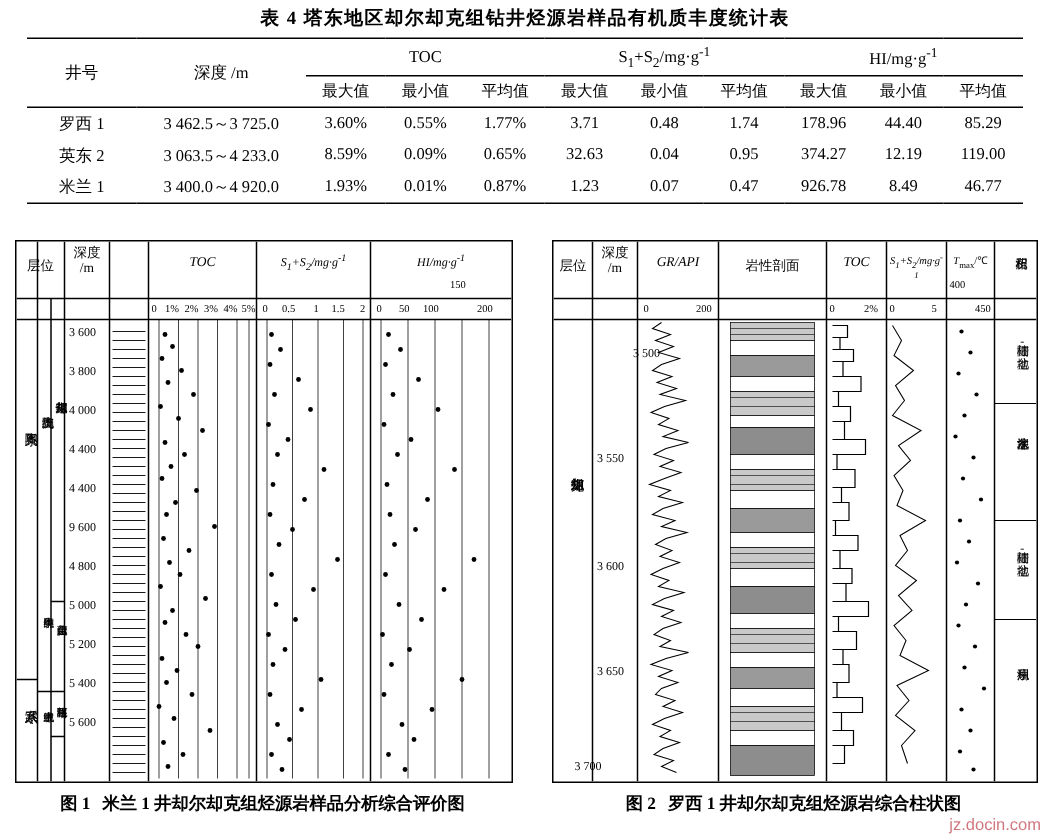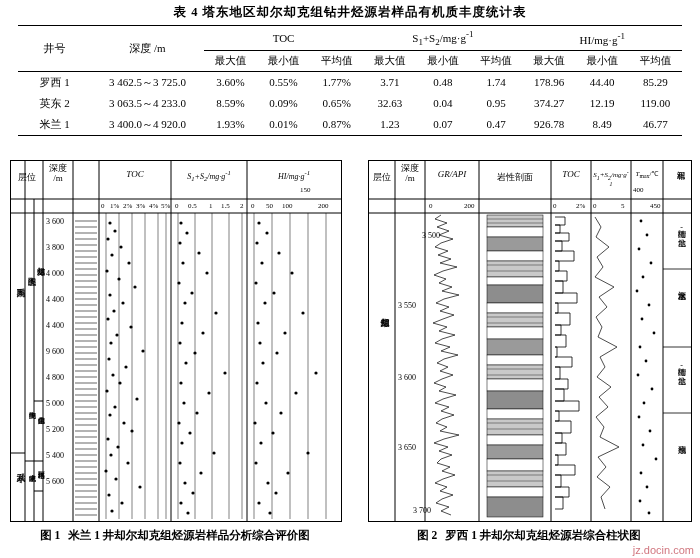--- a/index.html
+++ b/index.html
@@ -504,21 +504,21 @@
   <div class="ticklab" style="left:224px;top:41px;">0</div>
   <div class="ticklab" style="left:252px;top:41px;">5</div>
   <div class="ticklab" style="left:264px;top:25px;">400</div>
   <div class="ticklab" style="left:281px;top:41px;">450</div>
 
   
   <div class="depthlab" style="left:29px;top:70px;margin-left:24px;">3 500</div>
   <div class="depthlab" style="left:29px;top:140px;">3 550</div>
   <div class="depthlab" style="left:29px;top:212px;">3 600</div>
   <div class="depthlab" style="left:29px;top:282px;">3 650</div>
-  <div class="depthlab" style="left:44px;top:345px;">3 700</div>
+  <div class="depthlab" style="left:14px;top:345px;">3 700</div>
 
   
   <div class="vtext" style="left:7px;top:150px;width:13px;">却尔却克组</div>
 
   
   <div class="vtext" style="left:302px;top:62px;width:14px;font-size:8px;">陆棚-盆地</div>
   <div class="vtext" style="left:302px;top:124px;width:14px;font-size:8px;">深水盆地</div>
   <div class="vtext" style="left:302px;top:200px;width:14px;font-size:8px;">陆棚-盆地</div>
   <div class="vtext" style="left:302px;top:278px;width:14px;font-size:8px;">浊积扇</div>
 </div>

